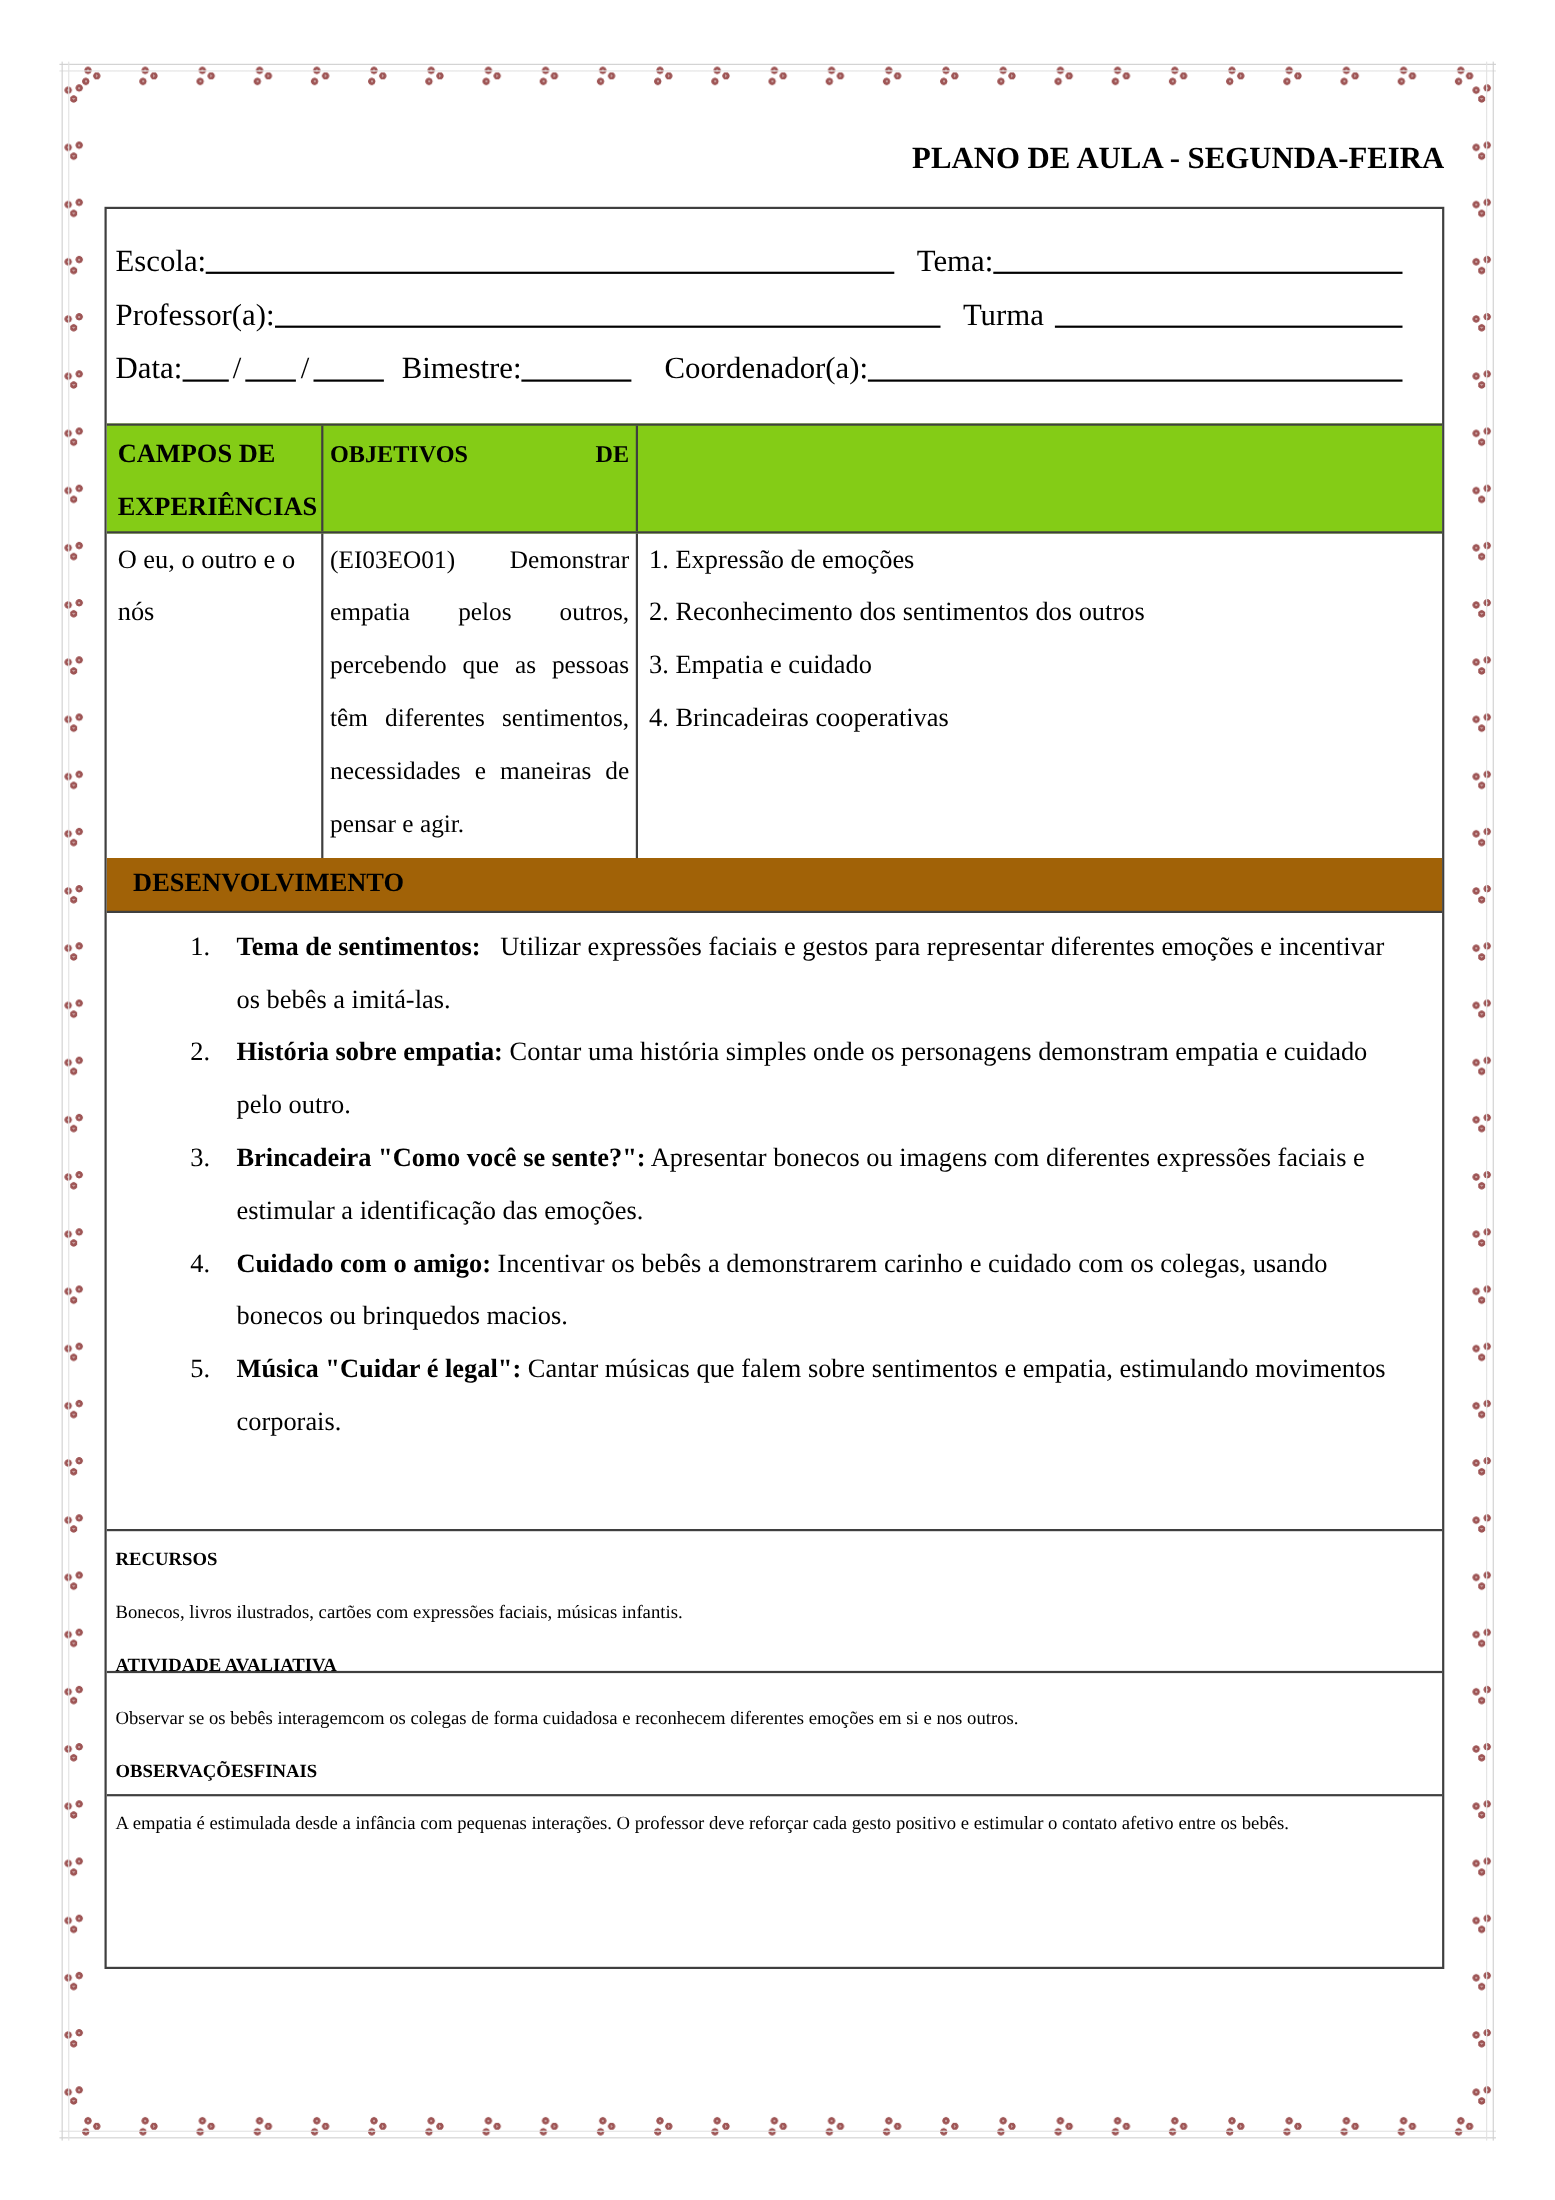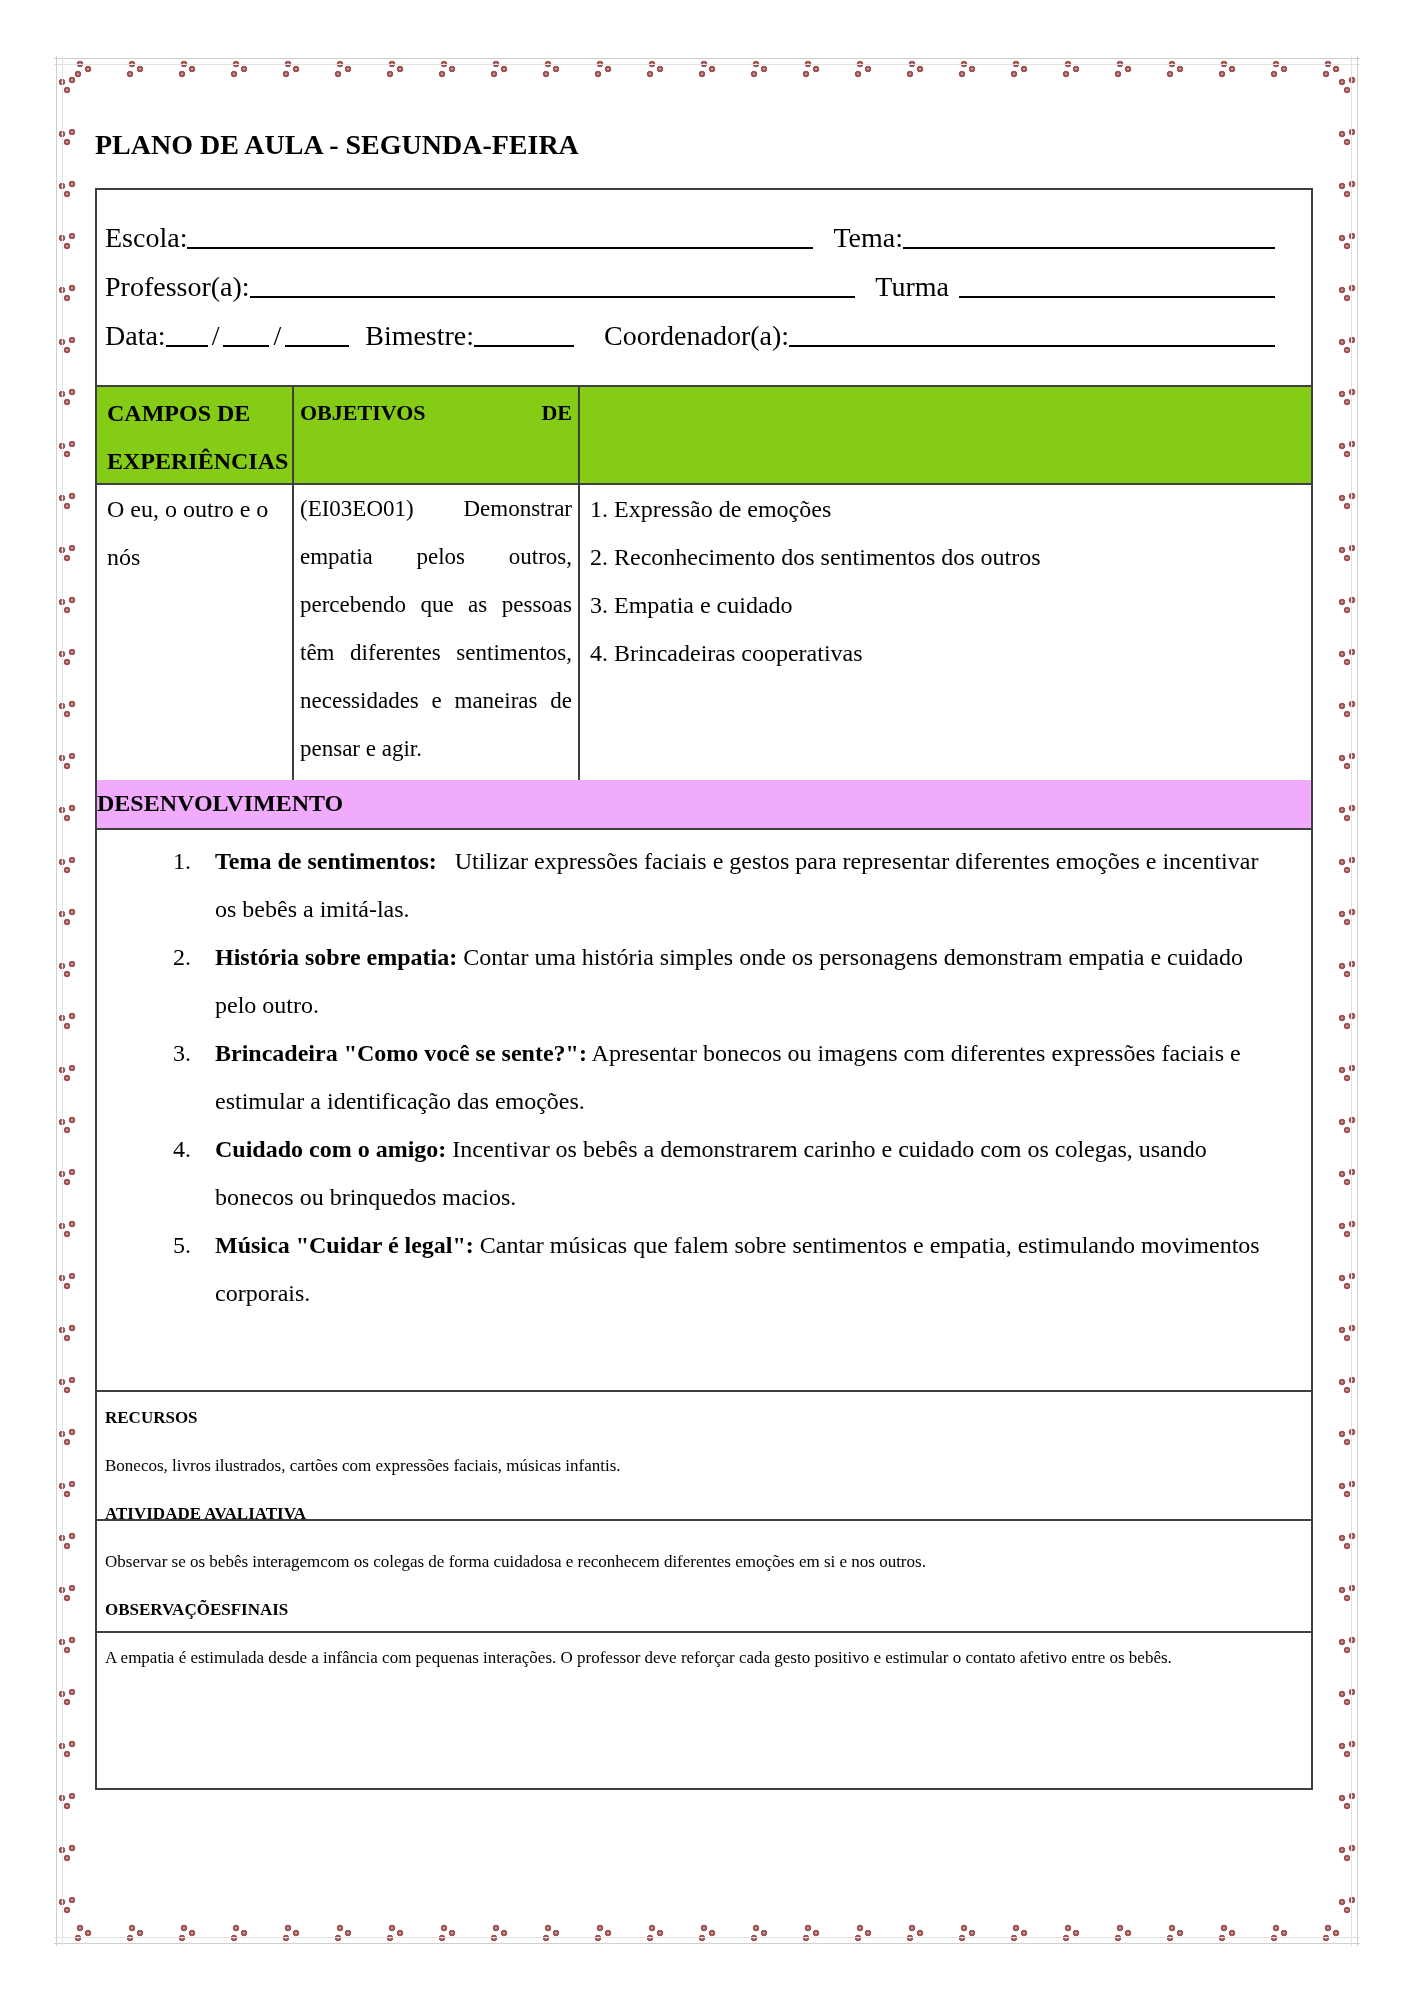--- a/index.html
+++ b/index.html
@@ -30,21 +30,21 @@
       radial-gradient(circle at 13px 34px, #c9a0a0 1px, #9e5555 1px 3px, rgba(0,0,0,0) 3.6px),
       radial-gradient(circle at 18px 24px, #c9a0a0 1px, #9e5555 1px 3px, rgba(0,0,0,0) 3.6px);
     background-size:1px 100%,1px 100%,26px 52px,26px 52px,26px 52px;
     background-position:2px 0,8px 0,0 0,0 0,0 0;
     background-repeat:no-repeat,no-repeat,repeat-y,repeat-y,repeat-y;}
   .frame-left{left:54px;}
   .frame-right{right:54px;background-position:23px 0,17px 0,0 0,0 0,0 0;}
 
   
   .doc-area{position:absolute;left:95px;top:128px;width:1218px;}
-  .title{font-size:28px;font-weight:bold;text-align:left;line-height:34px;margin:0 0 26px 0;}
+  .title{font-size:28px;font-weight:bold;text-align:right;line-height:34px;margin:0 0 26px 0;}
 
   .docbox{box-sizing:border-box;width:1218px;height:1602px;
           border:2px solid #3f3f3f;overflow:hidden;background:#fff;}
 
   
   .formbox{box-sizing:border-box;height:195px;padding:16px 36px 0 8px;}
   .frow{display:flex;align-items:flex-end;height:49px;font-size:28px;}
   .flabel{white-space:nowrap;line-height:1.25;}
   .uline{height:2px;background:#000;align-self:flex-end;margin-bottom:6px;}
   .grow{flex:1 1 auto;}
@@ -59,23 +59,23 @@
   .th.c2{font-size:22px;padding:2px 6px;}
   .jrow{display:flex;justify-content:space-between;line-height:48px;}
 
   
   .tbody{display:flex;box-sizing:border-box;height:295px;border-radius:25px;}
   .td{box-sizing:border-box;padding:0 10px;font-size:24px;line-height:48px;}
   .td.c2{font-size:23px;text-align:justify;padding:0 6px;}
   .citem{white-space:nowrap;}
 
   
-  .devbar{box-sizing:border-box;height:50px;background:#f0abfc;
+  .devbar{box-sizing:border-box;height:50px;background:#a16207;
           border-bottom:2px solid #3f3f3f;
-          font-size:24px;font-weight:bold;line-height:46px;padding-left:0;}
+          font-size:24px;font-weight:bold;line-height:46px;padding-left:24px;}
   .devbody{box-sizing:border-box;height:560px;padding:7px 38px 0 118px;font-size:24px;line-height:48px;}
   .ditem{position:relative;}
   .dnum{position:absolute;left:-42px;top:0;}
   .dbold{font-weight:bold;}
 
   
   .sect{box-sizing:border-box;padding:0 12px 0 8px;font-size:17px;line-height:48px;}
   .recursos{border-top:2px solid #3f3f3f;padding-top:2px;}
   .shead{font-weight:bold;position:relative;}
   .htext{position:relative;z-index:1;}

